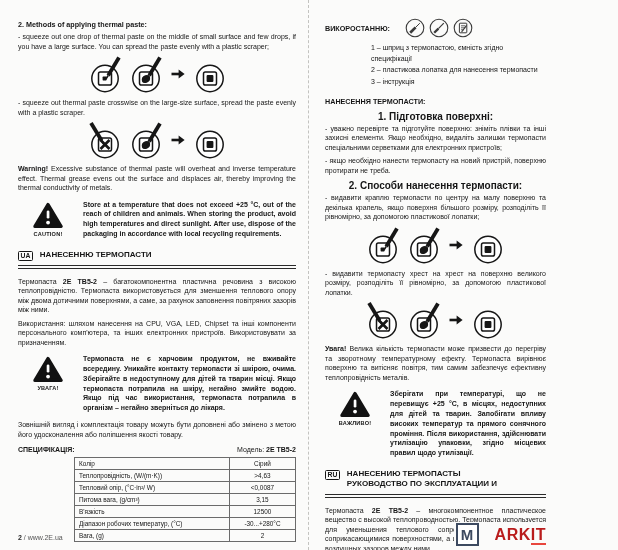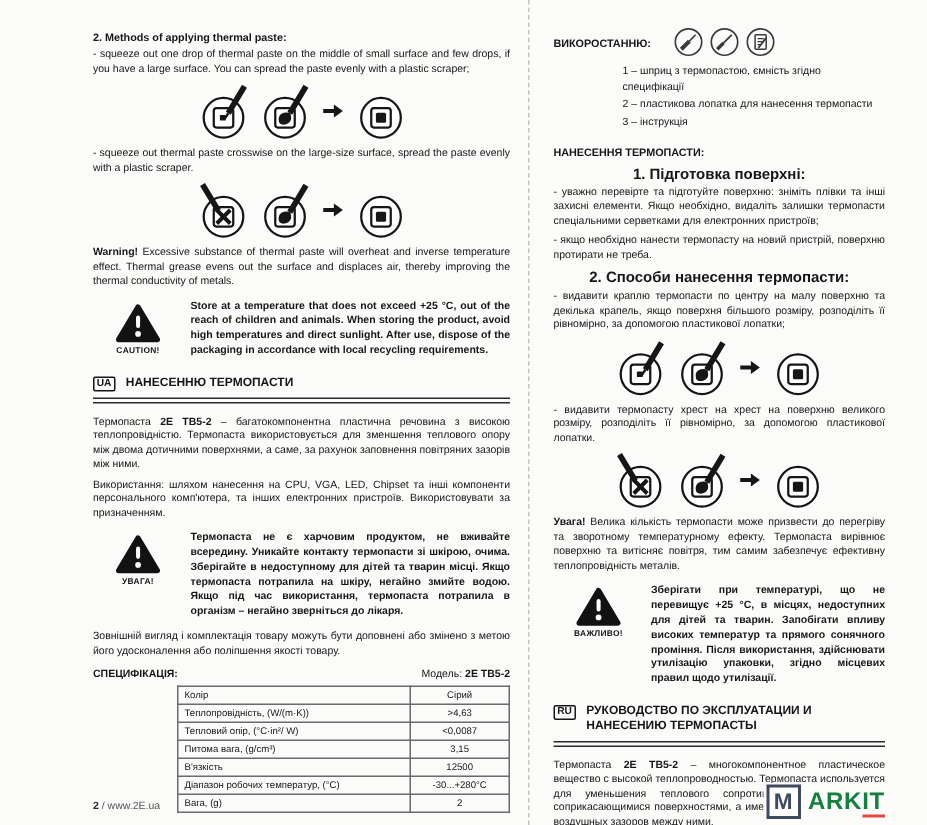--- a/index.html
+++ b/index.html
@@ -2,21 +2,21 @@
 <html><head>
 <meta charset="utf-8">
 <style>
   html,body{margin:0;padding:0;}
   body{
     width:618px;height:550px;overflow:hidden;position:relative;
     background:#fbfbfa;color:#161616;
     font-family:"Liberation Sans", sans-serif;
     -webkit-font-smoothing:antialiased;
   }
-  .sheet{display:flex;width:562px;height:550px;padding-left:44px;}
+  .sheet{display:flex;width:562px;height:550px;}
   .col{box-sizing:border-box;position:relative;}
   .col-left{width:308px;padding:20px 12px 6px 18px;}
   .divider{width:0;border-left:1px dashed #c3c3c0;height:550px;}
   .col-right{flex:1;padding:18px 16px 6px 16px;}
 
   p{margin:0 0 4px;font-size:7px;line-height:1.36;text-align:justify;}
   .h-bold{font-size:7.2px;font-weight:bold;margin:0 0 3px;text-align:left;}
   .h-sub{font-size:10px;font-weight:bold;margin:5px 0 2px;text-align:center;}
   b{font-weight:bold;}
 
@@ -49,21 +49,21 @@
   .kit-head{display:flex;align-items:center;gap:5px;}
   .kit-icons{display:flex;gap:4px;margin-left:10px;}
   .kit-ic{width:20px;height:20px;display:block;}
   .kit-list{margin:4px 0 8px 46px;}
   .kit-list div{font-size:7px;line-height:1.6;}
 
   .logo{position:absolute;right:14px;bottom:3px;display:flex;align-items:center;
         background:#fbfbfa;padding:1px 2px;}
   .logo-m{width:19px;height:19px;border:2.6px solid #3d4a60;color:#3d4a60;background:#fff;
           font-size:15px;font-weight:bold;display:flex;align-items:center;justify-content:center;}
-  .logo-rest{color:#15803d;font-size:16px;font-weight:bold;letter-spacing:.5px;margin-left:5px;}
+  .logo-rest{color:#b91c1c;font-size:16px;font-weight:bold;letter-spacing:.5px;margin-left:16px;}
   .logo-ul{border-bottom:2px solid #e8463d;}
 </style>
 </head>
 <body>
 
 <svg width="0" height="0" style="position:absolute" aria-hidden="true">
   <defs>
     <g id="i-stamp-drop">
       <circle cx="16" cy="23.5" r="13.2" fill="#fff" stroke="#161616" stroke-width="1.5"></circle>
       <rect x="9.5" y="17" width="13" height="13" rx="1.8" fill="none" stroke="#161616" stroke-width="1.5"></rect>
@@ -318,22 +318,22 @@
             <use href="#i-triangle"></use>
           </svg>
         <div class="alert-label">ВАЖЛИВО!</div>
       </div>
       <div class="alert-text">Зберігати при температурі, що не перевищує +25 °C, в місцях, недоступних для дітей та тварин. Запобігати впливу високих температур та прямого сонячного проміння. Після використання, здійснювати утилізацію упаковки, згідно місцевих правил щодо утилізації.</div>
     </div>
 
     <div class="section-header">
       <span class="badge">RU</span>
       <div class="section-title">
+        <div>НАНЕСЕНИЮ ТЕРМОПАСТЫ</div>
         <div>РУКОВОДСТВО ПО ЭКСПЛУАТАЦИИ И</div>
-        <div>НАНЕСЕНИЮ ТЕРМОПАСТЫ</div>
       </div>
     </div>
     <div class="section-rule"></div>
 
     <p><span>Термопаста</span>
       <b>2Е ТВ5-2</b>
       <span>– многокомпонентное пластическое вещество с высокой теплопроводностью. Термопаста используется для уменьшения теплового сопротивления между двумя соприкасающимися поверхностями, а именно, за счет заполнения воздушных зазоров между ними.</span></p>
 
     <p>Использование: нанесение на CPU, VGA, LED, Chipset и другие компоненты персонального компьютера, различных электронных устройств. Использовать по назначению.</p>
 

